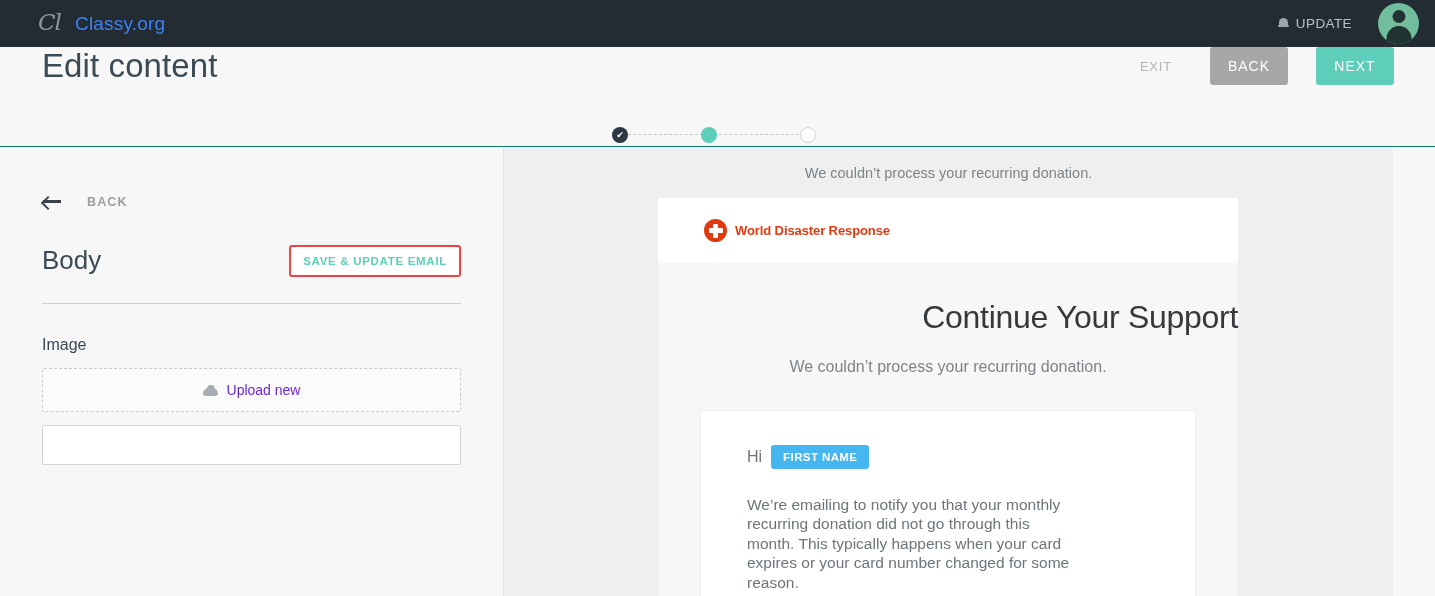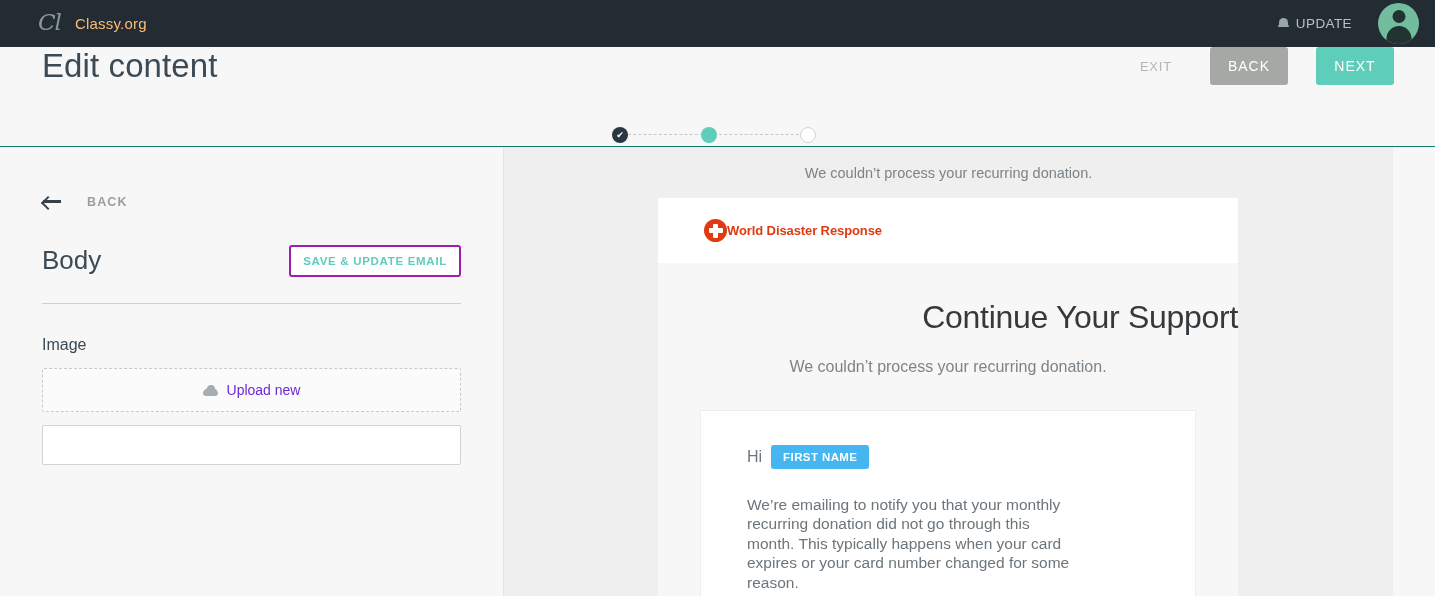--- a/index.html
+++ b/index.html
@@ -34,22 +34,22 @@
   .brand-mark {
     font-family: "DejaVu Serif", serif;
     font-style: italic;
     font-size: 23px;
     color: #8b969d;
     line-height: 1;
     letter-spacing: -1px;
     padding-bottom: 3px;
   }
   .brand-name {
-    color: #fdba74;
-    font-size: 15px;
+    color: #3b82f6;
+    font-size: 19px;
     letter-spacing: .2px;
   }
   .nav-right {
     display: flex;
     align-items: center;
     gap: 26px;
   }
   .updates {
     display: flex;
     align-items: center;
@@ -288,21 +288,21 @@
     justify-content: space-between;
     margin-top: 36px;
   }
   .section-title {
     font-size: 26px;
     font-weight: 300;
     color: #3b4a54;
   }
   .save-btn {
     background: #ffffff;
-    border: 2px solid #a21caf;
+    border: 2px solid #ef4444;
     border-radius: 3px;
     color: #5ecdb9;
     font-size: 11.5px;
     font-weight: bold;
     letter-spacing: .7px;
     font-family: inherit;
     padding: 8px 12px;
     cursor: pointer;
   }
   .divider {
@@ -402,20 +402,21 @@
     background: #ffffff;
     height: 65px;
     display: flex;
     align-items: center;
     padding-left: 46px;
     box-sizing: border-box;
   }
   .logo-wrap {
     display: flex;
     align-items: center;
+    gap: 8px;
   }
   .logo-mark {
     width: 23px;
     height: 23px;
     border-radius: 50%;
     background: #e03a10;
     position: relative;
     flex: none;
   }
   .logo-mark::before,

